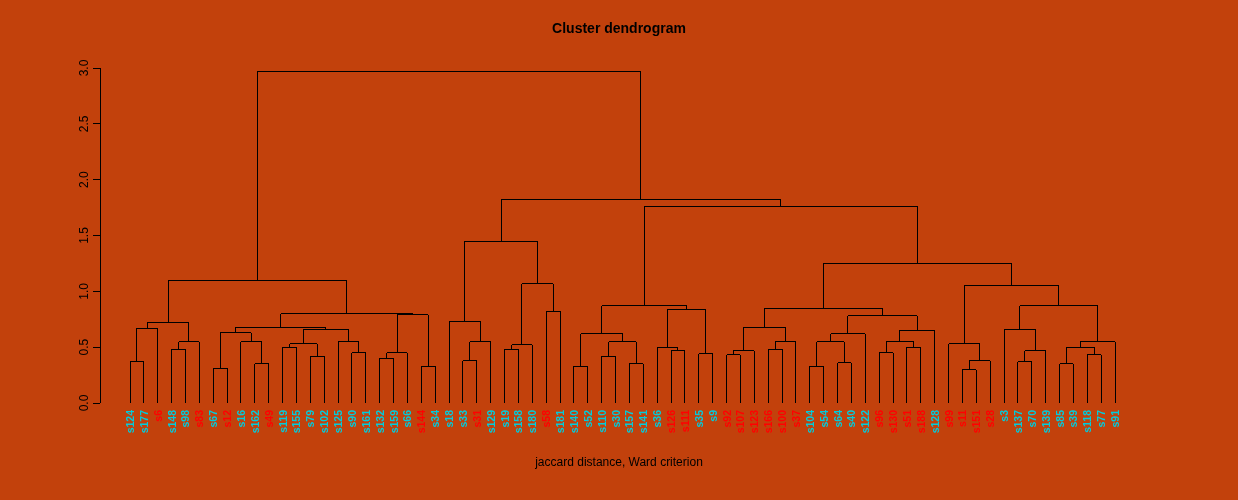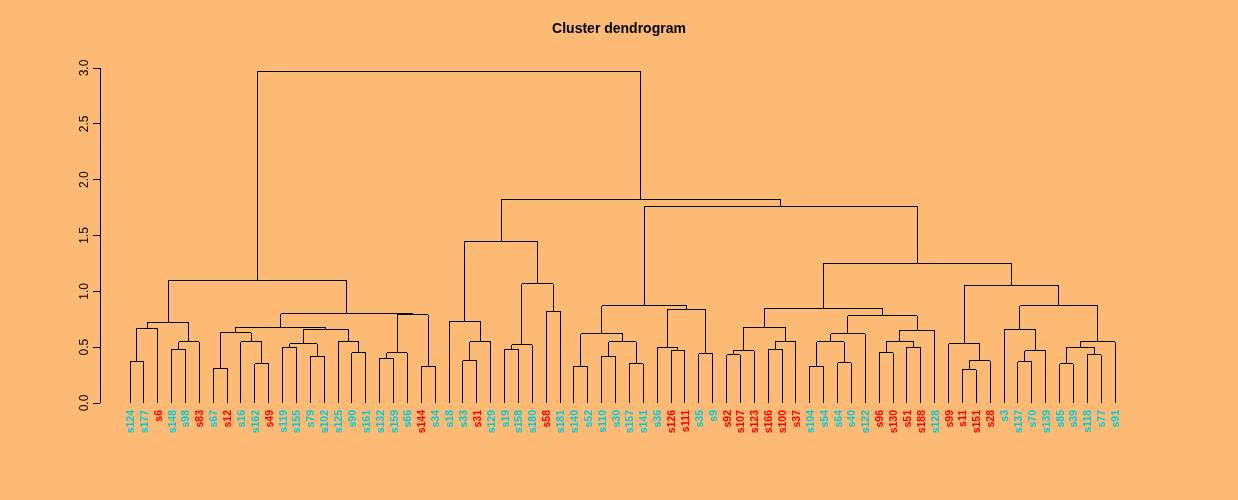--- a/index.html
+++ b/index.html
@@ -1,20 +1,20 @@
 <!DOCTYPE html>
 <html><head>
 <meta charset="utf-8">
 <style>
   html, body { margin: 0; padding: 0; background: #ffffff; }
   .figure {
     position: relative;
     width: 1238px;
     height: 500px;
-    background: #fdba74;
+    background: #c2410c;
     font-family: "Liberation Sans", sans-serif;
     overflow: hidden;
   }
   .chart-title {
     position: absolute;
     top: 20px; left: 0; right: 0;
     text-align: center;
     font-size: 14px;
     font-weight: bold;
     color: #000000;
@@ -328,13 +328,14 @@
       <text x="1008.0140845070423" y="410" text-anchor="end" transform="rotate(-90 1008.0140845070423 410)" font-size="10.5" font-weight="bold" fill="#00CCDD" font-family="&quot;Liberation Sans&quot;, sans-serif">s3</text>
       <text x="1021.887323943662" y="410" text-anchor="end" transform="rotate(-90 1021.887323943662 410)" font-size="10.5" font-weight="bold" fill="#00CCDD" font-family="&quot;Liberation Sans&quot;, sans-serif">s137</text>
       <text x="1035.7605633802818" y="410" text-anchor="end" transform="rotate(-90 1035.7605633802818 410)" font-size="10.5" font-weight="bold" fill="#00CCDD" font-family="&quot;Liberation Sans&quot;, sans-serif">s70</text>
       <text x="1049.6338028169014" y="410" text-anchor="end" transform="rotate(-90 1049.6338028169014 410)" font-size="10.5" font-weight="bold" fill="#00CCDD" font-family="&quot;Liberation Sans&quot;, sans-serif">s139</text>
       <text x="1063.5070422535211" y="410" text-anchor="end" transform="rotate(-90 1063.5070422535211 410)" font-size="10.5" font-weight="bold" fill="#00CCDD" font-family="&quot;Liberation Sans&quot;, sans-serif">s85</text>
       <text x="1077.3802816901407" y="410" text-anchor="end" transform="rotate(-90 1077.3802816901407 410)" font-size="10.5" font-weight="bold" fill="#00CCDD" font-family="&quot;Liberation Sans&quot;, sans-serif">s39</text>
       <text x="1091.2535211267605" y="410" text-anchor="end" transform="rotate(-90 1091.2535211267605 410)" font-size="10.5" font-weight="bold" fill="#00CCDD" font-family="&quot;Liberation Sans&quot;, sans-serif">s118</text>
       <text x="1105.1267605633802" y="410" text-anchor="end" transform="rotate(-90 1105.1267605633802 410)" font-size="10.5" font-weight="bold" fill="#00CCDD" font-family="&quot;Liberation Sans&quot;, sans-serif">s77</text>
       <text x="1119" y="410" text-anchor="end" transform="rotate(-90 1119 410)" font-size="10.5" font-weight="bold" fill="#00CCDD" font-family="&quot;Liberation Sans&quot;, sans-serif">s91</text>
     </svg>
+  <div class="chart-xlabel">jaccard distance, Ward criterion</div>
 </div>
 
 </body></html>

